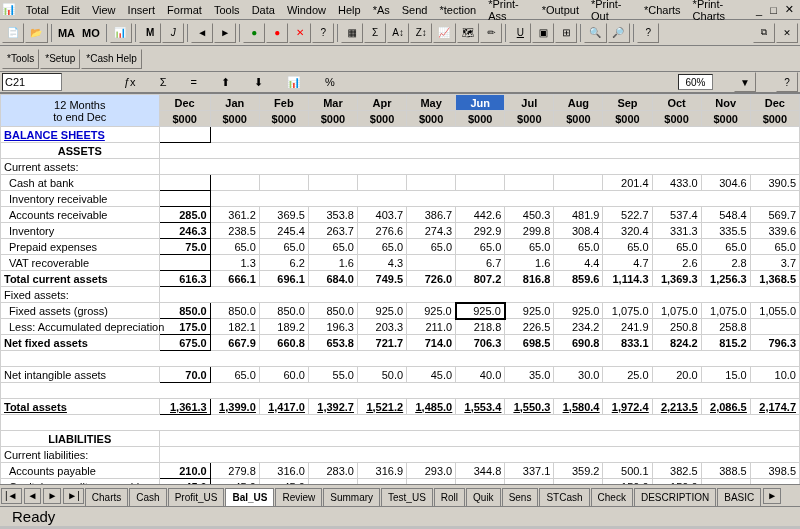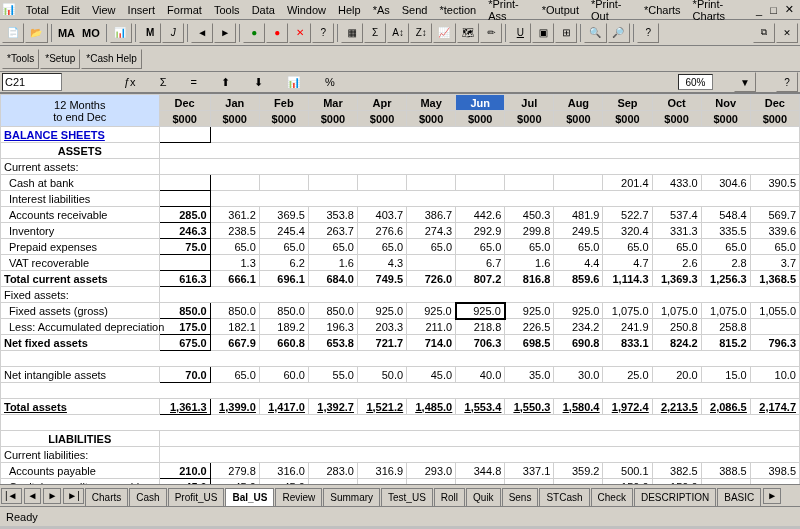--- a/index.html
+++ b/index.html
@@ -37,21 +37,21 @@
     .input-cell { background: #ffffff; border: 1px solid #000 !important; font-weight: bold; text-align: right; }
     .highlight-box { border: 2px solid #000 !important; }
     
     
     #tabbar { background: #d4d0c8; border-top: 1px solid #808080; display: flex; align-items: flex-end; height: 22px; overflow: hidden; }
     .tab { background: #d4d0c8; border: 1px solid #808080; border-bottom: none; padding: 2px 6px; cursor: pointer; font-size: 10px; margin-right: 1px; height: 18px; display: flex; align-items: center; }
     .tab.active { background: white; font-weight: bold; }
     .tab-nav { background: #d4d0c8; border: 1px solid #808080; padding: 1px 3px; cursor: pointer; font-size: 10px; height: 16px; margin: 2px 1px; }
     
     
-    #statusbar { background: #d4d0c8; border-top: 1px solid #808080; height: 20px; display: flex; align-items: center; padding: 0 6px; font-size: 11px; }
+    #statusbar { background: #d4d0c8; border-top: 1px solid #808080; height: 20px; display: flex; align-items: center; padding: 0 12px; font-size: 15px; }
     
     .title-cell { background: #cce0ff; font-weight: normal; font-size: 11px; text-align: center; }
     
     .zoom-box { border: 1px inset #808080; background: white; padding: 0 2px; font-size: 10px; width: 35px; text-align: center; height: 16px; margin: 0 1px; }
     
     .selected-cell { background: #316ac5 !important; color: white !important; }
   </style>
 </head>
 <body>
 
@@ -226,21 +226,21 @@
         <td class="num"></td>
         <td class="num"></td>
         <td class="num"></td>
         <td class="num">201.4</td>
         <td class="num">433.0</td>
         <td class="num">304.6</td>
         <td class="num">390.5</td>
       </tr>
 
       <tr>
-        <td class="indent">Interest liabilities</td>
+        <td class="indent">Inventory receivable</td>
         <td class="num input-cell"></td>
         <td colspan="12"></td>
       </tr>
 
       <tr>
         <td class="indent">Accounts receivable</td>
         <td class="num input-cell">285.0</td>
         <td class="num">361.2</td>
         <td class="num">369.5</td>
         <td class="num">353.8</td>
@@ -258,21 +258,21 @@
       <tr>
         <td class="indent">Inventory</td>
         <td class="num input-cell">246.3</td>
         <td class="num">238.5</td>
         <td class="num">245.4</td>
         <td class="num">263.7</td>
         <td class="num">276.6</td>
         <td class="num">274.3</td>
         <td class="num">292.9</td>
         <td class="num">299.8</td>
-        <td class="num">249.5</td>
+        <td class="num">308.4</td>
         <td class="num">320.4</td>
         <td class="num">331.3</td>
         <td class="num">335.5</td>
         <td class="num">339.6</td>
       </tr>
 
       <tr>
         <td class="indent">Prepaid expenses</td>
         <td class="num input-cell">75.0</td>
         <td class="num">65.0</td>

